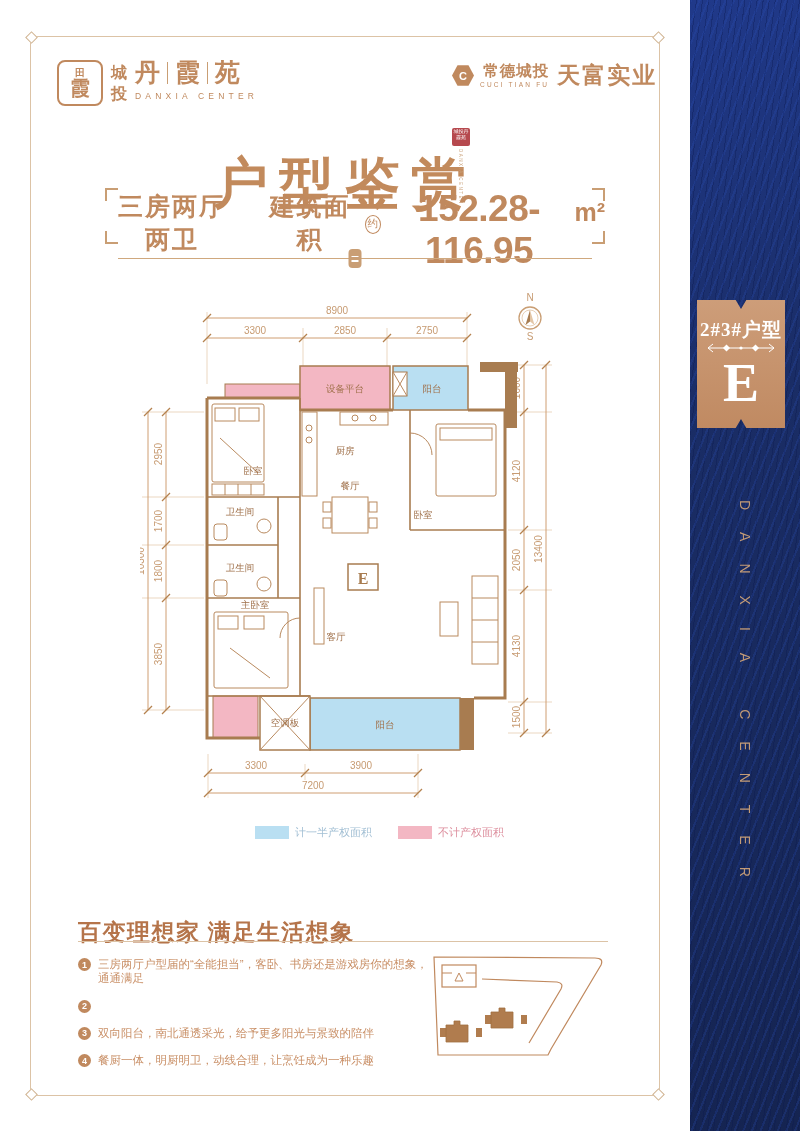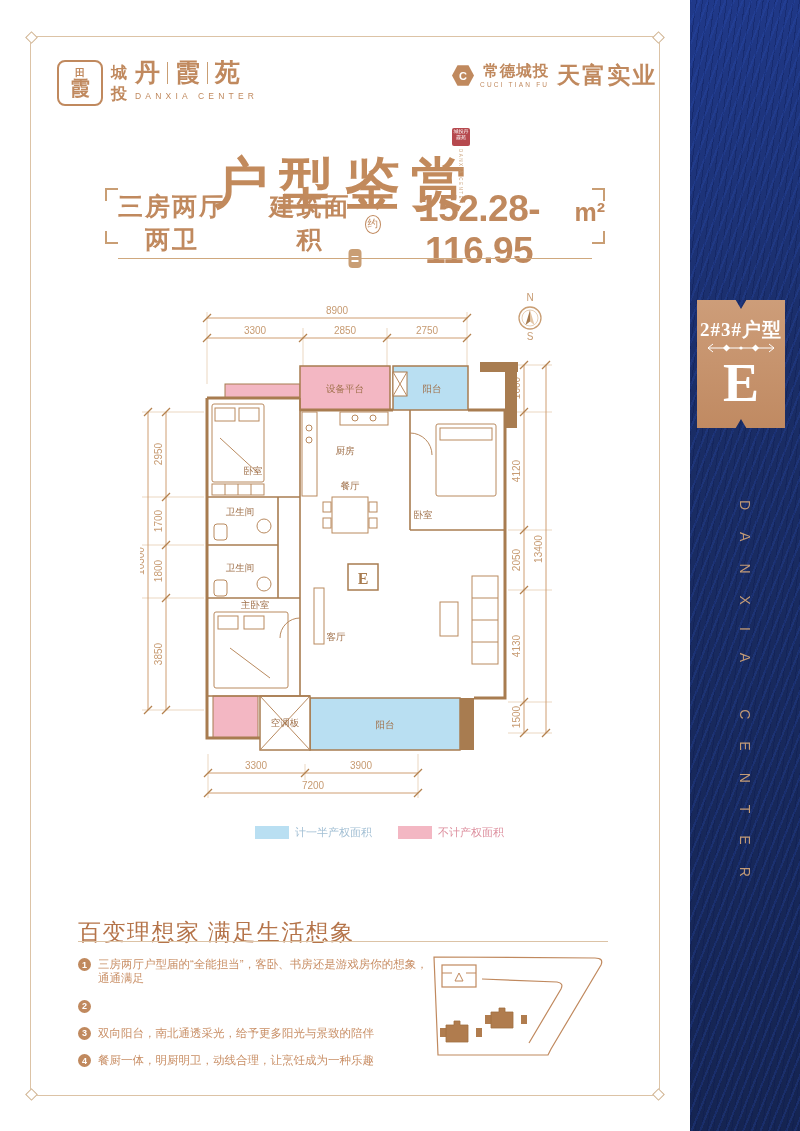--- a/index.html
+++ b/index.html
@@ -78,21 +78,21 @@
   .fp-wall{stroke:#a87c50;fill:none;}
   .fp-line{stroke:#b98a5f;fill:none;stroke-width:1;}
   text.fp-room{fill:#a0714b;font:9.5px "Liberation Sans",sans-serif;text-anchor:middle;}
   
   .legend{position:absolute;left:255px;top:825px;display:flex;align-items:center;font-size:11px;}
   .legend .sw{width:34px;height:13px;margin-right:6px;}
   .legend .lb1{color:#a2bfd4;margin-right:26px;}
   .legend .lb2{color:#dd8f9e;}
   
   .feat-heading{position:absolute;left:78px;top:898px;font-family:"Liberation Serif",serif;
-    font-weight:normal;font-size:23px;letter-spacing:1.5px;color:#b5744a;}
+    font-weight:bold;font-size:23px;letter-spacing:1.5px;color:#b5744a;}
   .feat-rule{position:absolute;left:78px;top:941px;width:530px;border-top:1px solid #dcc3a6;}
   .feat-list{position:absolute;left:78px;top:957px;width:352px;}
   .feat-item{display:flex;align-items:flex-start;margin-bottom:13px;}
   .feat-num{flex:0 0 13px;width:13px;height:13px;border-radius:50%;background:#c0895e;color:#fff;
     font-size:9px;font-weight:bold;display:flex;align-items:center;justify-content:center;margin:1px 7px 0 0;}
   .feat-text{font-size:11.5px;color:#c98f66;line-height:1.25;}
 </style>
 </head>
 <body>
 

